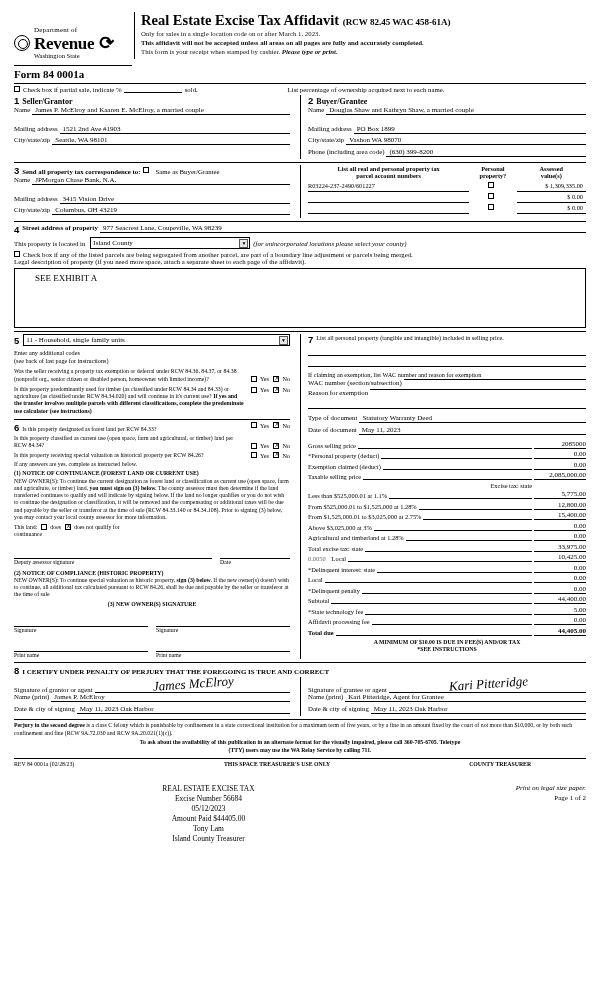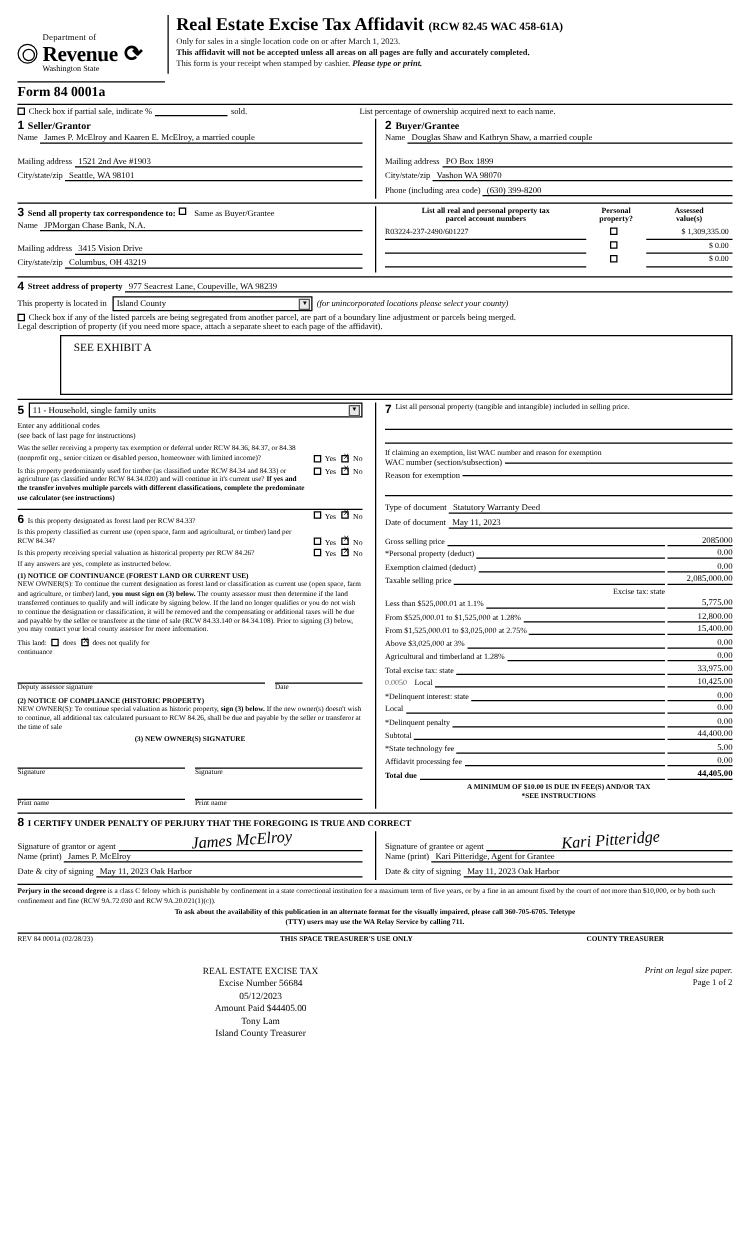--- a/index.html
+++ b/index.html
@@ -34,33 +34,33 @@
   
   .row { display:flex; }
   .cb { display:inline-block; width:6px; height:6px; border:1px solid #000; vertical-align:middle; margin-right:3px; position:relative; top:-1px;}
   .cbx::after{ content:"X"; font-size:6px; position:absolute; left:.5px; top:-2px; font-family:"Liberation Sans",sans-serif;}
   .num { font-weight:bold; font-size:9.5px; font-family:"Liberation Sans", sans-serif; }
   .ul { border-bottom:.9px solid #000; flex:1; }
 
   .twocol { display:flex; gap:8px; }
   .col { width:50%; }
 
-  .fieldline { display:flex; align-items:center; margin-bottom:2.5px; }
+  .fieldline { display:flex; align-items:flex-start; margin-bottom:2.5px; }
   .lbl { font-size:6.8px; white-space:nowrap; margin-right:2px; }
   .fill { flex:1; border-bottom:.9px solid #000; padding-left:3px; font-size:7px; line-height:1.15; }
 
   
   .t3 { width:100%; border-collapse:collapse; font-size:6.3px; }
   .t3 th { font-weight:bold; font-size:6.3px; text-align:center; vertical-align:bottom; padding:0 2px 1px 2px;}
   .t3 td { padding:0; height:11px; }
   .t3 .u { border-bottom:.9px solid #000; }
   .t3 .c { text-align:center; }
   .t3 .r { text-align:right; padding-right:3px; }
 
-  .legalbox { border:1.2px solid #000; height:48px; margin-top:3px; padding:4px 10px; font-size:9px; font-family:"Liberation Serif",serif;margin-left:34px; }
+  .legalbox { border:1.2px solid #000; height:60px; margin-top:3px; padding:4px 20px; font-size:9px; font-family:"Liberation Serif",serif; }
 
   .selectbox { border:1px solid #000; height:12px; display:flex; align-items:center; padding:0 2px; font-size:7px; position:relative; background:#fff;}
   .selectbox .arrow { position:absolute; right:1px; top:1px; width:9px; height:9px; border:1px solid #555; background:#e8e8e8; display:flex; align-items:center; justify-content:center; font-size:5px; }
 
   .tiny { font-size:6.2px; line-height:1.3; }
   .mini { font-size:5.8px; line-height:1.25; }
 
   .yn { white-space:nowrap; font-size:6.2px; }
   .yn .cb { margin-left:3px; }
 

